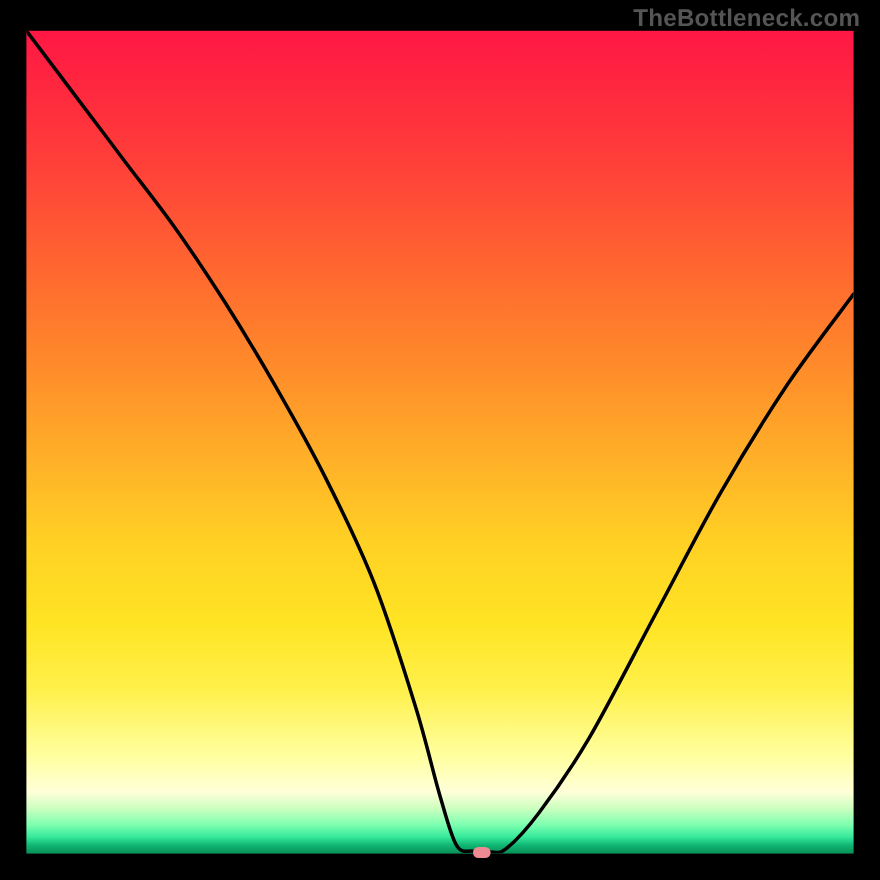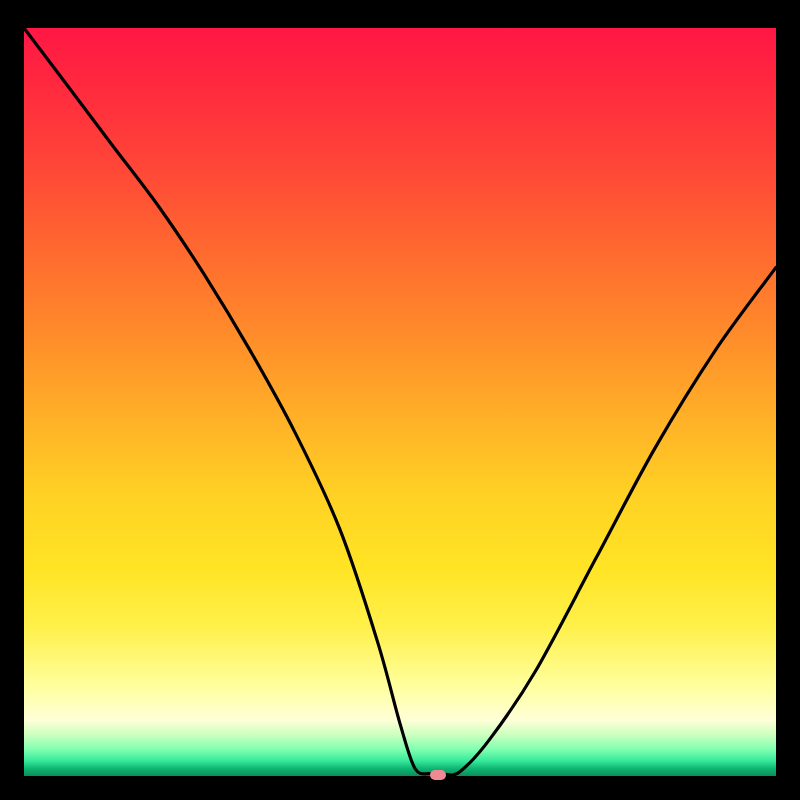--- a/index.html
+++ b/index.html
@@ -69,20 +69,21 @@
     width: 16px;
     height: 10px;
     border-radius: 5px;
     background: #ef8a92;
   }
 </style>
 </head>
 <body>
 
 <div class="outer">
+  <div class="watermark">TheBottleneck.com</div>
 
   <div class="plot">
     <div class="gradient"></div>
 
     <svg class="curve" viewBox="0 0 752 748" preserveAspectRatio="none">
       <path fill="none" stroke="#000" stroke-width="3.2" stroke-linecap="round" d="M 0.0 0.0 C 7.5 10.0, 30.1 39.9, 45.1 59.8 C 60.2 79.8, 75.2 99.7, 90.2 119.7 C 105.3 139.6, 120.3 158.3, 135.4 179.5 C 150.4 200.7, 165.4 223.2, 180.5 246.8 C 195.5 270.5, 210.6 295.5, 225.6 321.6 C 240.6 347.8, 255.7 374.0, 270.7 403.9 C 285.8 433.8, 302.1 466.3, 315.8 501.2 C 329.6 536.1, 343.4 580.9, 353.4 613.4 C 363.5 645.8, 369.7 674.4, 376.0 695.6 C 382.3 716.8, 386.0 732.2, 391.0 740.5 C 396.1 748.9, 401.1 744.8, 406.1 745.8 C 411.1 746.8, 416.1 746.9, 421.1 746.5 C 426.1 746.1, 428.6 749.5, 436.2 743.5 C 443.7 737.5, 453.7 727.3, 466.2 710.6 C 478.8 693.9, 493.8 673.2, 511.4 643.3 C 528.9 613.4, 551.5 568.5, 571.5 531.1 C 591.6 493.7, 611.6 453.8, 631.7 418.9 C 651.7 384.0, 671.8 351.6, 691.8 321.6 C 711.9 291.7, 742.0 253.1, 752.0 239.4"></path>
     </svg>
 
     <div class="marker" style="left: 405.6px; top: 741.504px;"></div>
   </div>

